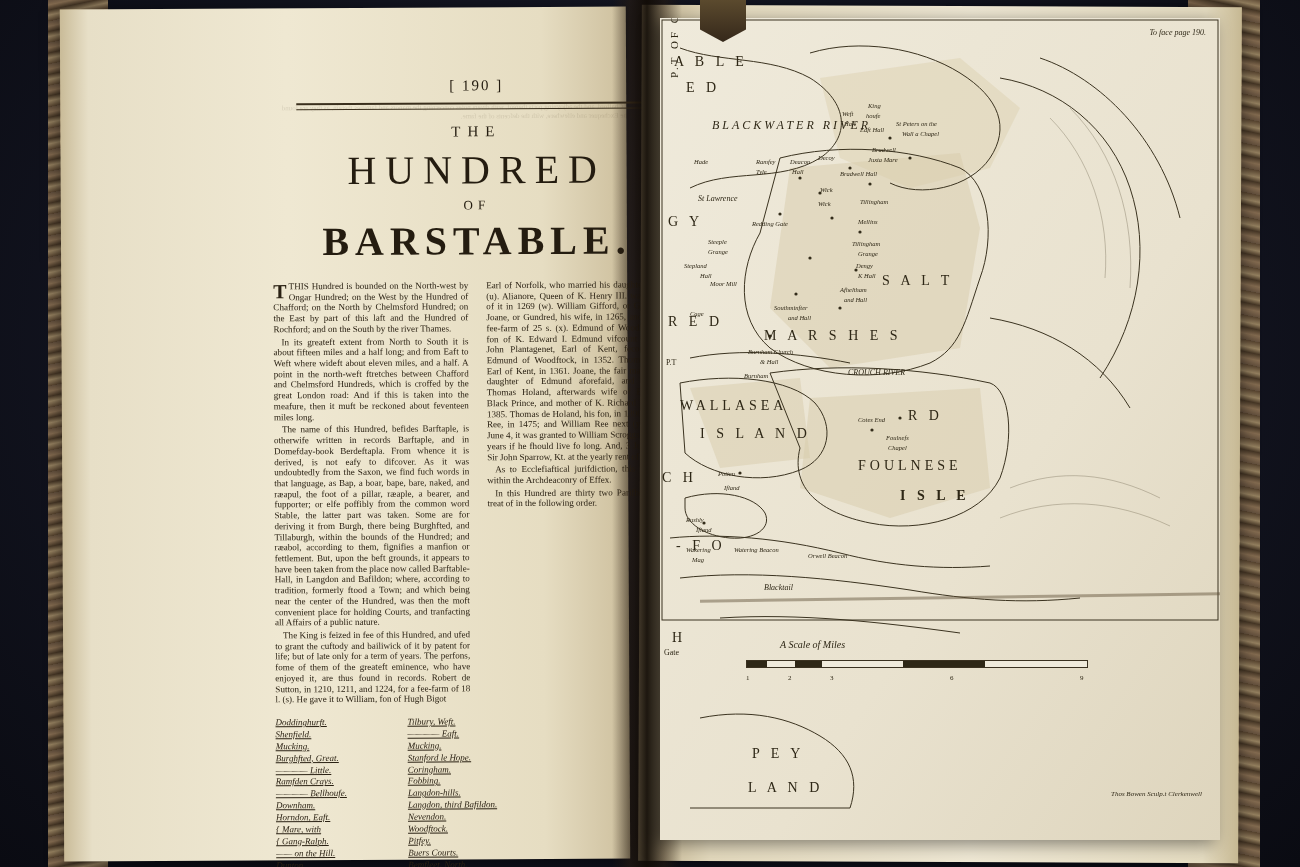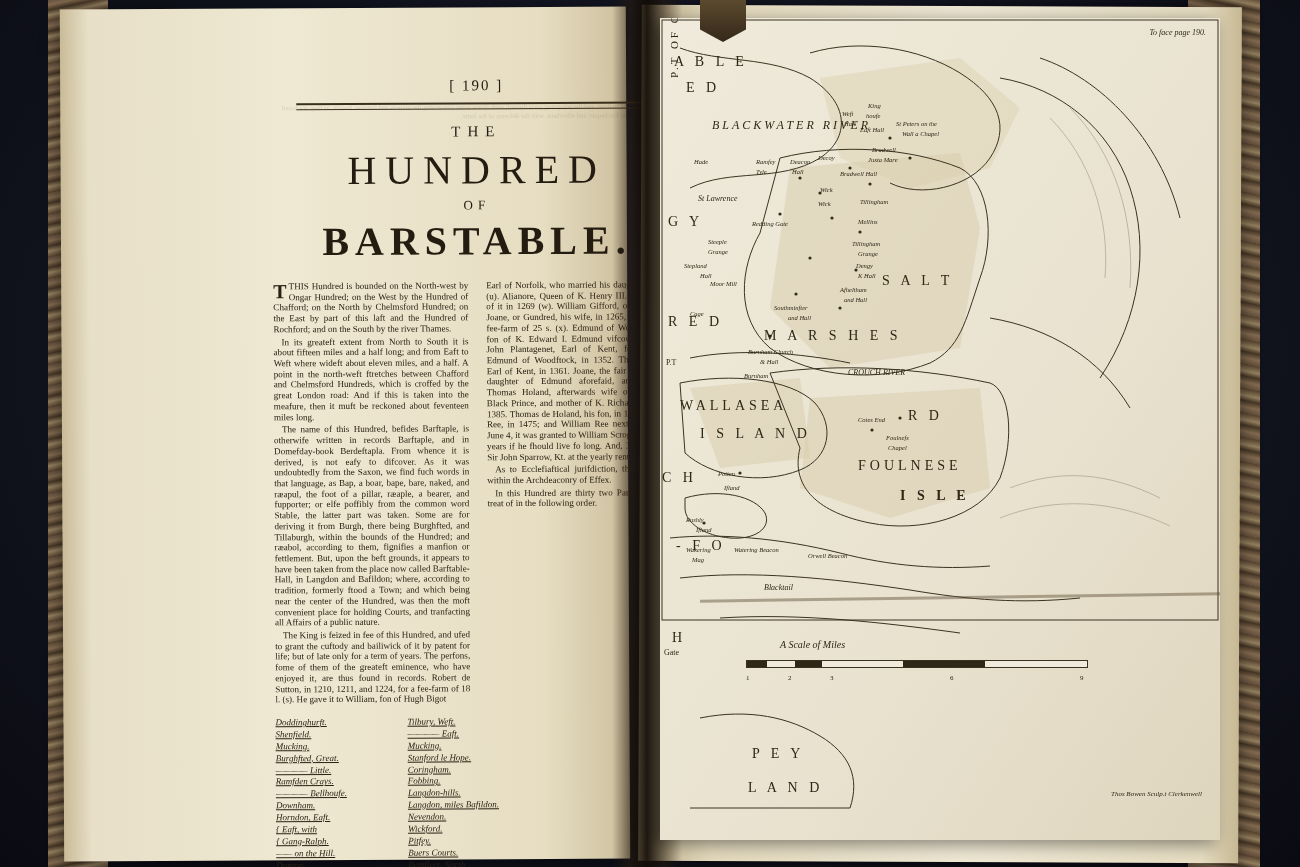--- a/index.html
+++ b/index.html
@@ -339,37 +339,37 @@
         <ul>
           <li>Doddinghurft.</li>
           <li>Shenfield.</li>
           <li>Mucking.</li>
           <li>Burghfted, Great.</li>
           <li>———— Little.</li>
           <li>Ramfden Crays.</li>
           <li>———— Bellhoufe.</li>
           <li>Downham.</li>
           <li>Horndon, Eaft.</li>
-          <li>{ Eaft, with</li>
+          <li>{ Mare, with</li>
           <li>{ Gang-Ralph.</li>
           <li>—— on the Hill.</li>
           <li>Dunton.</li>
 
         </ul>
         <ul>
           <li>Tilbury, Weft.</li>
           <li>———— Eaft.</li>
           <li>Mucking.</li>
           <li>Stanford le Hope.</li>
           <li>Coringham.</li>
           <li>Fobbing.</li>
           <li>Langdon-hills.</li>
-          <li>Langdon, miles Bafildon.</li>
+          <li>Langdon, third Bafildon.</li>
           <li>Nevendon.</li>
-          <li>Wickford.</li>
+          <li>Woodftock.</li>
           <li>Pitfey.</li>
           <li>Buers Courts.</li>
           <li>Bemfleet, North.</li>
 
         </ul>
       </div>
 
     </div>
   </div>
 

